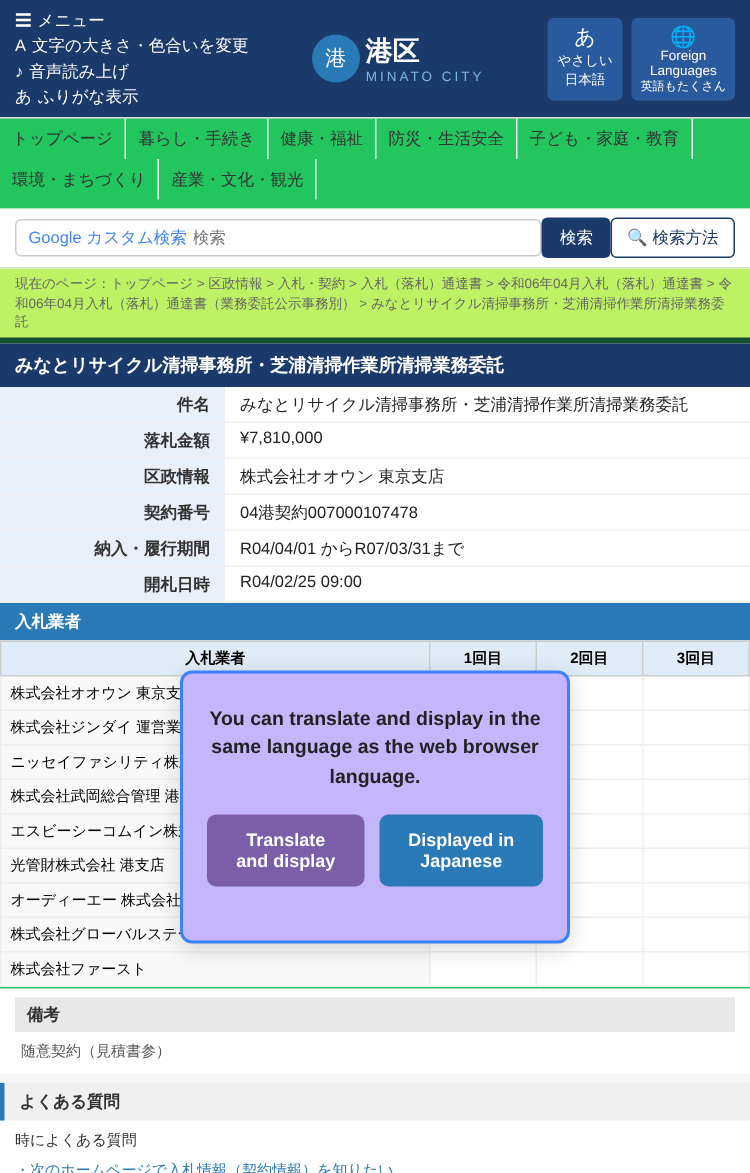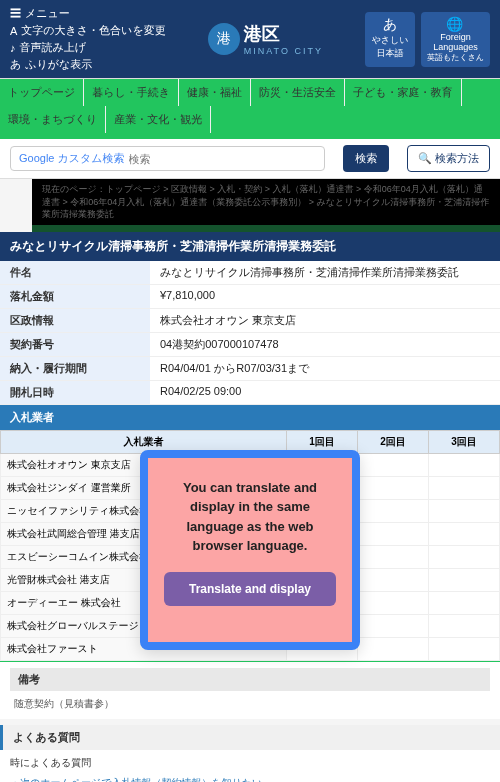--- a/index.html
+++ b/index.html
@@ -19,61 +19,61 @@
     .header-right { display: flex; gap: 6px; }
     .header-right-btn { background: #2a5a9e; color: #fff; border-radius: 4px; padding: 4px 6px; font-size: 9px; text-align: center; cursor: pointer; min-width: 50px; }
     .header-right-btn .btn-icon { font-size: 14px; }
 
     
     .main-nav { background: #22c55e; display: flex; flex-wrap: wrap; border-bottom: 6px solid #22c55e; }
     .nav-item { padding: 6px 8px; font-size: 11px; color: #333; cursor: pointer; white-space: nowrap; border-right: 1px solid #eee; }
     .nav-item.active { background: #1a3a6b; color: #fff; font-weight: bold; }
 
     
-    .search-bar { background: #fff; padding: 6px 10px; display: flex; gap: 18px; align-items: center; border-bottom: 1px solid #ddd; }
+    .search-bar { background: #fff; padding: 6px 10px; display: flex; gap: 0; align-items: center; border-bottom: 1px solid #ddd; }
     .search-input-wrap { flex: 1; display: flex; align-items: center; border: 1px solid #ccc; border-radius: 4px; padding: 4px 8px; background: #fff; }
     .search-input-wrap span { color: #4285f4; font-size: 11px; margin-right: 4px; }
     .search-input { border: none; outline: none; font-size: 11px; flex: 1; }
     .search-btn { background: #1a3a6b; color: #fff; border: none; border-radius: 4px; padding: 6px 12px; font-size: 11px; cursor: pointer; }
     .search-method-btn { background: #fff; border: 1px solid #1a3a6b; color: #1a3a6b; border-radius: 4px; padding: 5px 10px; font-size: 11px; cursor: pointer; display: flex; align-items: center; gap: 3px; }
 
     
-    .breadcrumb { background: #000000; padding: 4px 10px; font-size: 9px; color: #666; border-bottom: 7px solid #14532d; line-height: 1.4; margin-left: 32px; }
+    .breadcrumb { background: #bef264; padding: 4px 10px; font-size: 9px; color: #666; border-bottom: 4px solid #14532d; line-height: 1.4; }
 
     
     .page-title-bar { background: #1a3a6b; color: #fff; padding: 6px 10px; font-size: 12px; font-weight: bold; }
 
     
     .info-table { background: #fff; margin: 0; border-collapse: collapse; width: 100%; }
     .info-table td { padding: 4px 10px; font-size: 11px; border-bottom: 1px solid #eee; vertical-align: top; }
-    .info-table td:first-child { background: #e8f0fb; color: #333; font-weight: bold; width: 30%; white-space: nowrap; }
+    .info-table td:first-child { background: #e8f0fb; color: #333; font-weight: bold; width: 30%; white-space: nowrap; text-align: right; }
     .info-table td:last-child { color: #222; }
 
     
     .section-header { background: #2a7ab8; color: #fff; padding: 5px 10px; font-size: 11px; font-weight: bold; }
     .bid-table { width: 100%; border-collapse: collapse; background: #fff; }
     .bid-table th { background: #e0ecf8; padding: 4px 6px; font-size: 10px; border: 1px solid #ccc; text-align: center; }
     .bid-table td { padding: 4px 6px; font-size: 10px; border: 1px solid #eee; }
     .bid-table td:first-child { background: #f9f9f9; }
     .translation-modal {
       position: absolute;
       top: 20px;
       left: 50%;
       transform: translateX(-50%);
-      background: #fca5a5;
-      border: 8px solid #3b82f6;
+      background: #c4b5fd;
+      border: 2px solid #3b82f6;
       border-radius: 8px;
-      width: 220px;
+      width: 260px;
       padding: 20px 16px;
       text-align: center;
       z-index: 10;
       box-shadow: 0 4px 16px rgba(0,0,0,0.15);
     }
     .translation-modal-text { font-size: 13px; font-weight: bold; margin-bottom: 16px; color: #222; line-height: 1.5; }
-    .translation-btns { display: flex; gap: 10px; justify-content: center; margin-bottom: 16px; flex-direction: column; }
+    .translation-btns { display: flex; gap: 10px; justify-content: center; margin-bottom: 16px; }
     .btn-translate { background: #7b5ea7; color: #fff; border: none; border-radius: 6px; padding: 10px 14px; font-size: 12px; font-weight: bold; cursor: pointer; }
     .btn-displayed { background: #2a7ab8; color: #fff; border: none; border-radius: 6px; padding: 10px 14px; font-size: 12px; font-weight: bold; cursor: pointer; }
     .translation-note { font-size: 10px; color: #555; line-height: 1.4; }
 
     
     .remarks-section { background: #fff; padding: 6px 10px; border-top: 1px solid #22c55e; }
     .remarks-header { background: #e8e8e8; padding: 4px 8px; font-size: 11px; font-weight: bold; color: #333; margin-bottom: 4px; }
     .remarks-text { font-size: 10px; color: #555; padding: 2px 4px; }
 
     
@@ -258,20 +258,21 @@
           <td></td>
           <td></td>
         </tr>
       </tbody>
   </table>
 
   <div class="translation-modal">
     <div class="translation-modal-text">You can translate and display in the same language as the web browser language.</div>
     <div class="translation-btns">
       <button class="btn-translate">Translate and display</button>
+      <button class="btn-displayed">Displayed in Japanese</button>
     </div>
   </div>
 </div>
 
 <div class="remarks-section">
   <div class="remarks-header">備考</div>
   <div class="remarks-text">随意契約（見積書参）</div>
 </div>
 
 <div class="faq-section">

